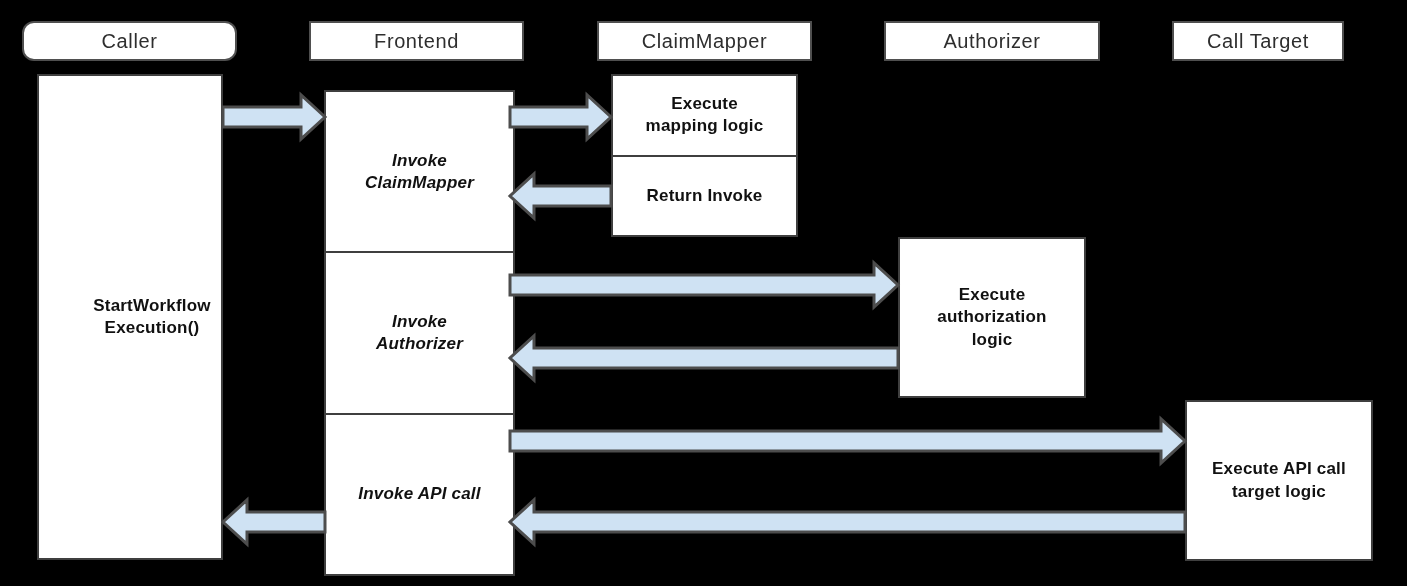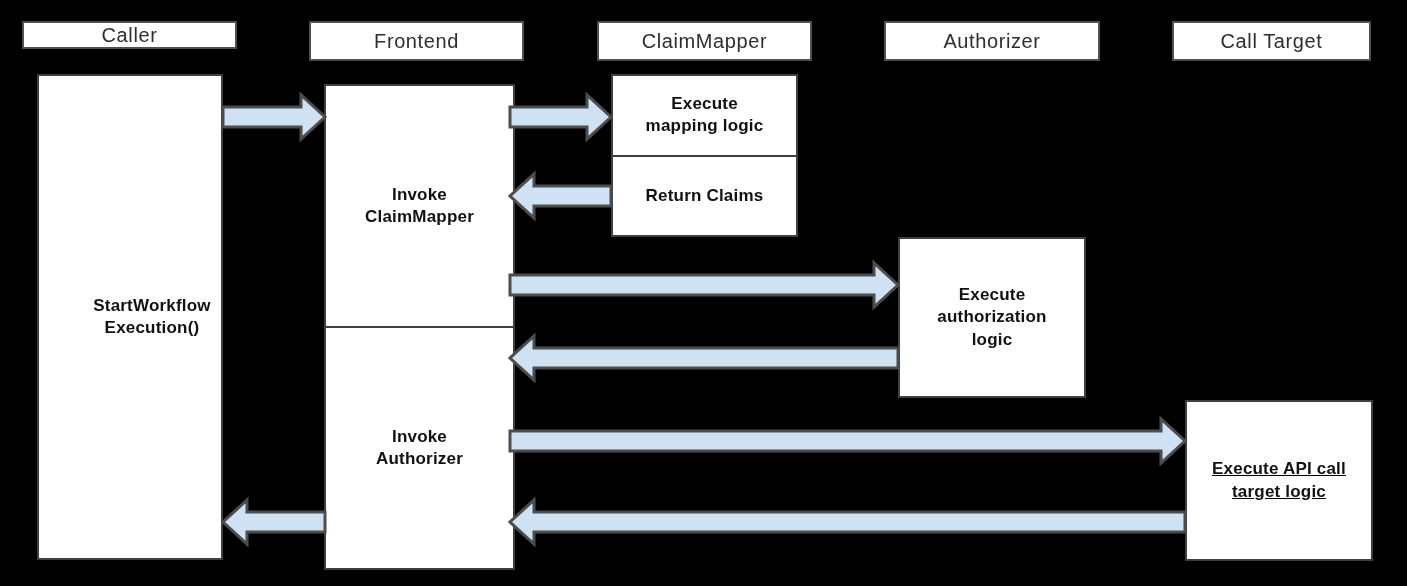--- a/index.html
+++ b/index.html
@@ -60,73 +60,76 @@
     stroke:var(--arrow-stroke);
     stroke-width:3;
     stroke-linejoin:miter;
   }
 </style>
 </head>
 <body>
 
 <div class="canvas">
 
-  <div class="actor" style="left:22px;top:21px;width:215px;height:28px;">
+  <div class="actor" style="left:22px;top:21px;width:215px;height:40px;border-radius:12px;">
     <span>Caller</span>
   </div>
   <div class="actor" style="left:309px;top:21px;width:215px;height:40px;">
     <span>Frontend</span>
   </div>
   <div class="actor" style="left:597px;top:21px;width:215px;height:40px;">
     <span>ClaimMapper</span>
   </div>
   <div class="actor" style="left:884px;top:21px;width:216px;height:40px;">
     <span>Authorizer</span>
   </div>
-  <div class="actor" style="left:1172px;top:21px;width:199px;height:40px;">
+  <div class="actor" style="left:1172px;top:21px;width:172px;height:40px;">
     <span>Call Target</span>
   </div>
 
   <div class="activation" style="left:37px;top:74px;width:186px;height:486px;padding-left:44px;">
     <div class="section">
       <span class="label">StartWorkflow
 Execution()</span>
     </div>
   </div>
 
-  <div class="activation" style="left:324px;top:84px;width:191px;height:486px;">
+  <div class="activation" style="left:324px;top:90px;width:191px;height:486px;font-style:italic;">
     <div class="section">
       <span class="label">Invoke
 ClaimMapper</span>
     </div>
     <div class="section">
       <span class="label">Invoke
 Authorizer</span>
+    </div>
+    <div class="section">
+      <span class="label">Invoke API call</span>
     </div>
   </div>
 
   <div class="activation" style="left:611px;top:74px;width:187px;height:163px;">
     <div class="section">
       <span class="label">Execute
 mapping logic</span>
     </div>
     <div class="section">
-      <span class="label">Return Claims</span>
+      <span class="label">Return Invoke</span>
     </div>
   </div>
 
   <div class="activation" style="left:898px;top:237px;width:188px;height:161px;">
     <div class="section">
       <span class="label">Execute
 authorization
 logic</span>
     </div>
   </div>
 
-  <div class="activation" style="left:1185px;top:400px;width:188px;height:161px;text-decoration:underline;">
+  <div class="activation" style="left:1185px;top:400px;width:188px;height:161px;">
     <div class="section">
       <span class="label">Execute API call
 target logic</span>
     </div>
   </div>
 
   <svg class="arrows" width="1407" height="586" viewBox="0 0 1407 586">
     <polygon points="223,107 301,107 301,95 325,117 301,139 301,127 223,127"></polygon>
     <polygon points="510,107 587,107 587,95 611,117 587,139 587,127 510,127"></polygon>
     <polygon points="611,186 534,186 534,174 510,196 534,218 534,206 611,206"></polygon>

